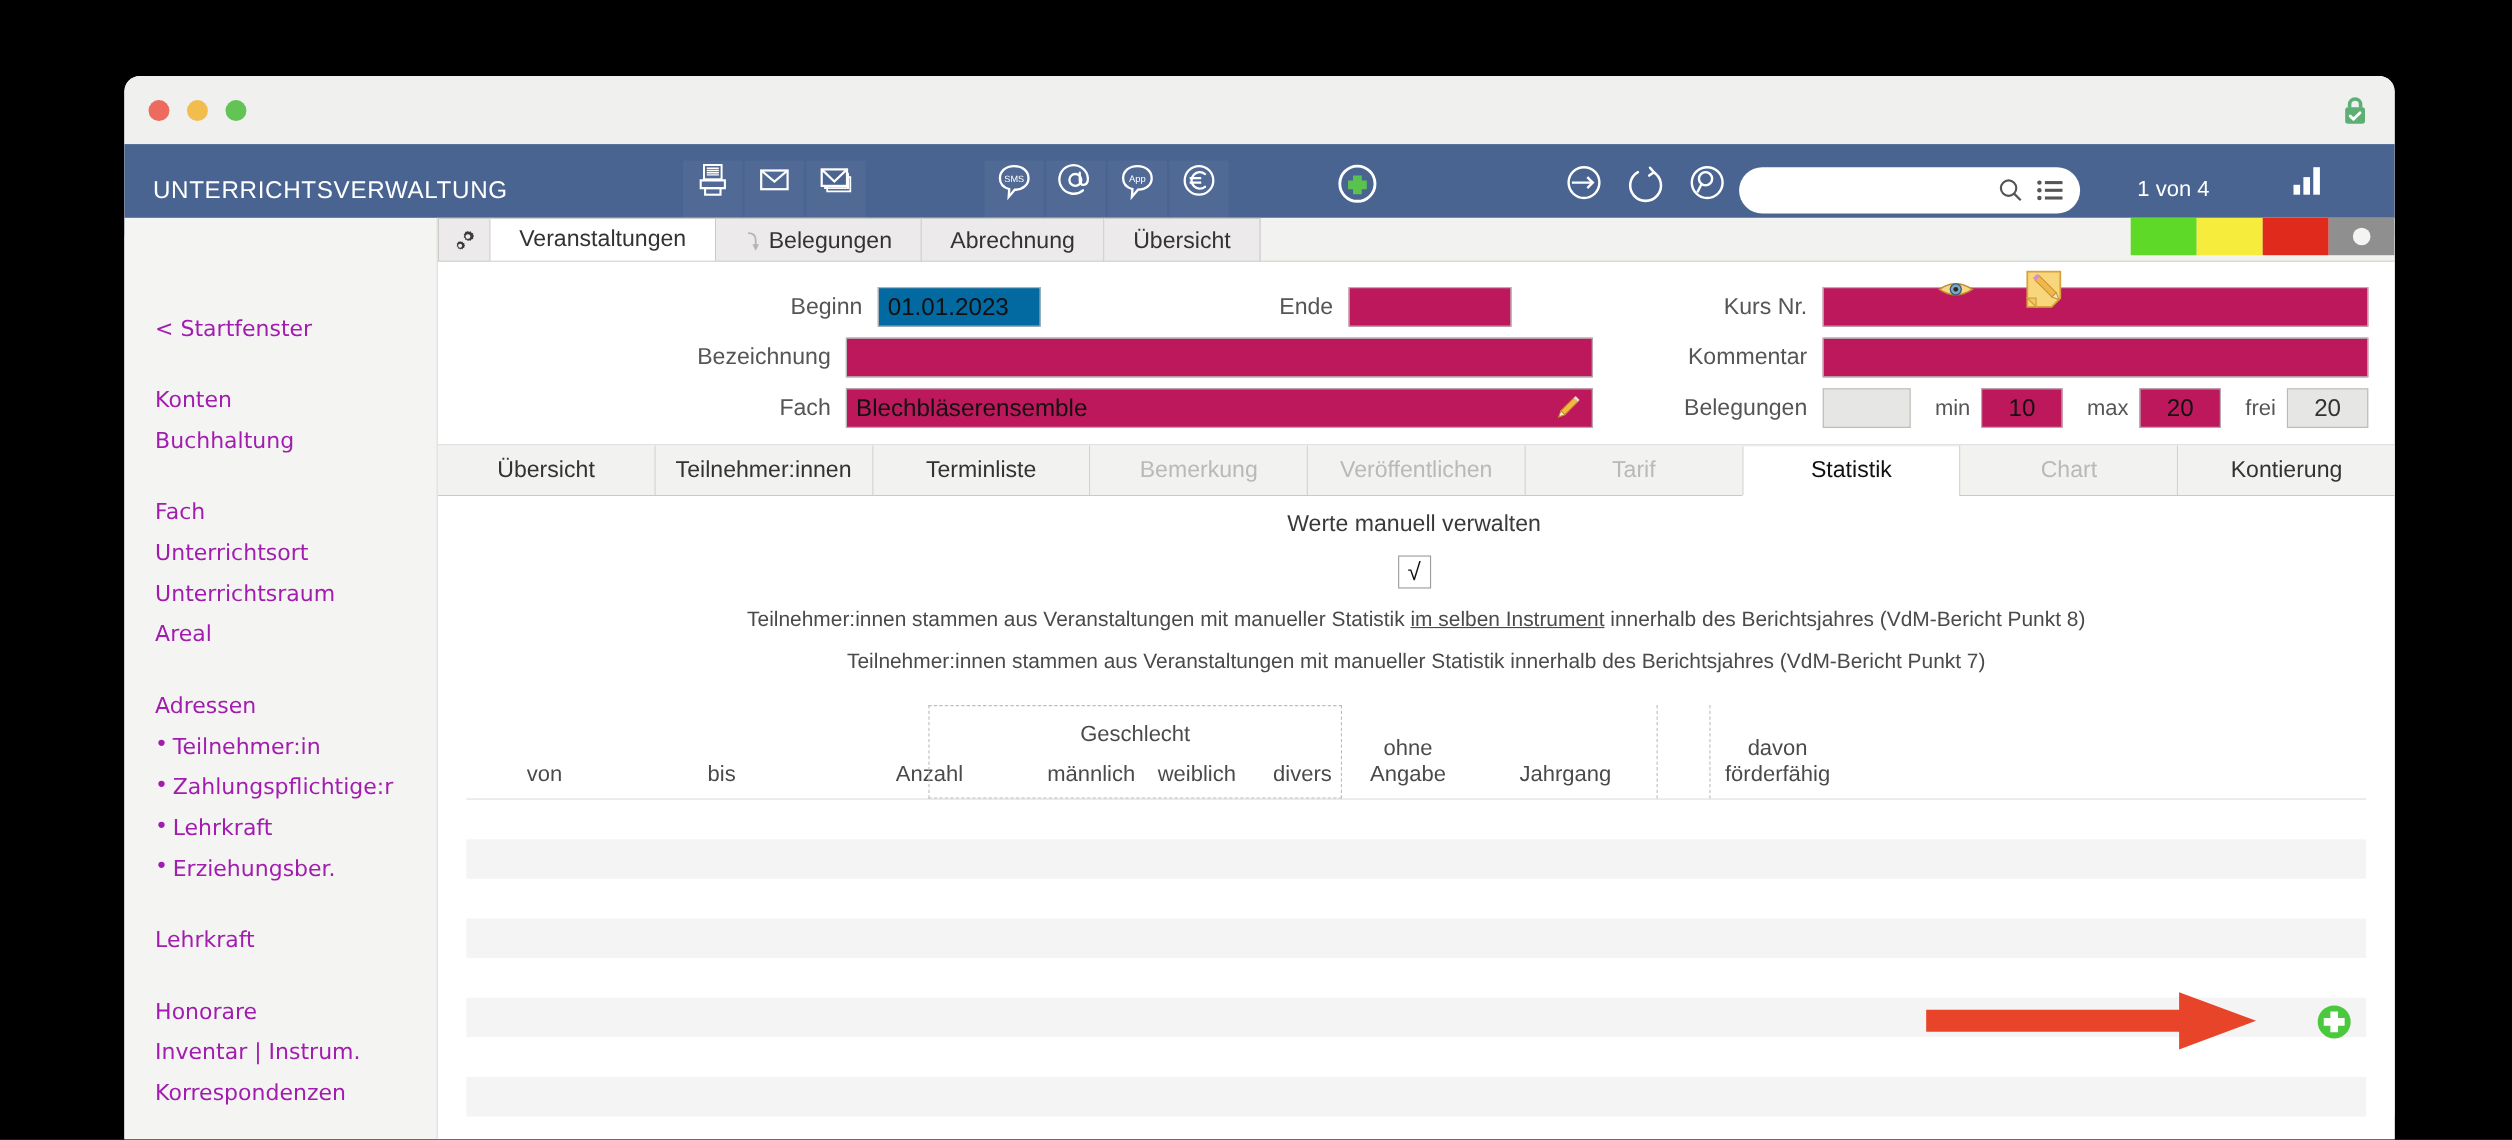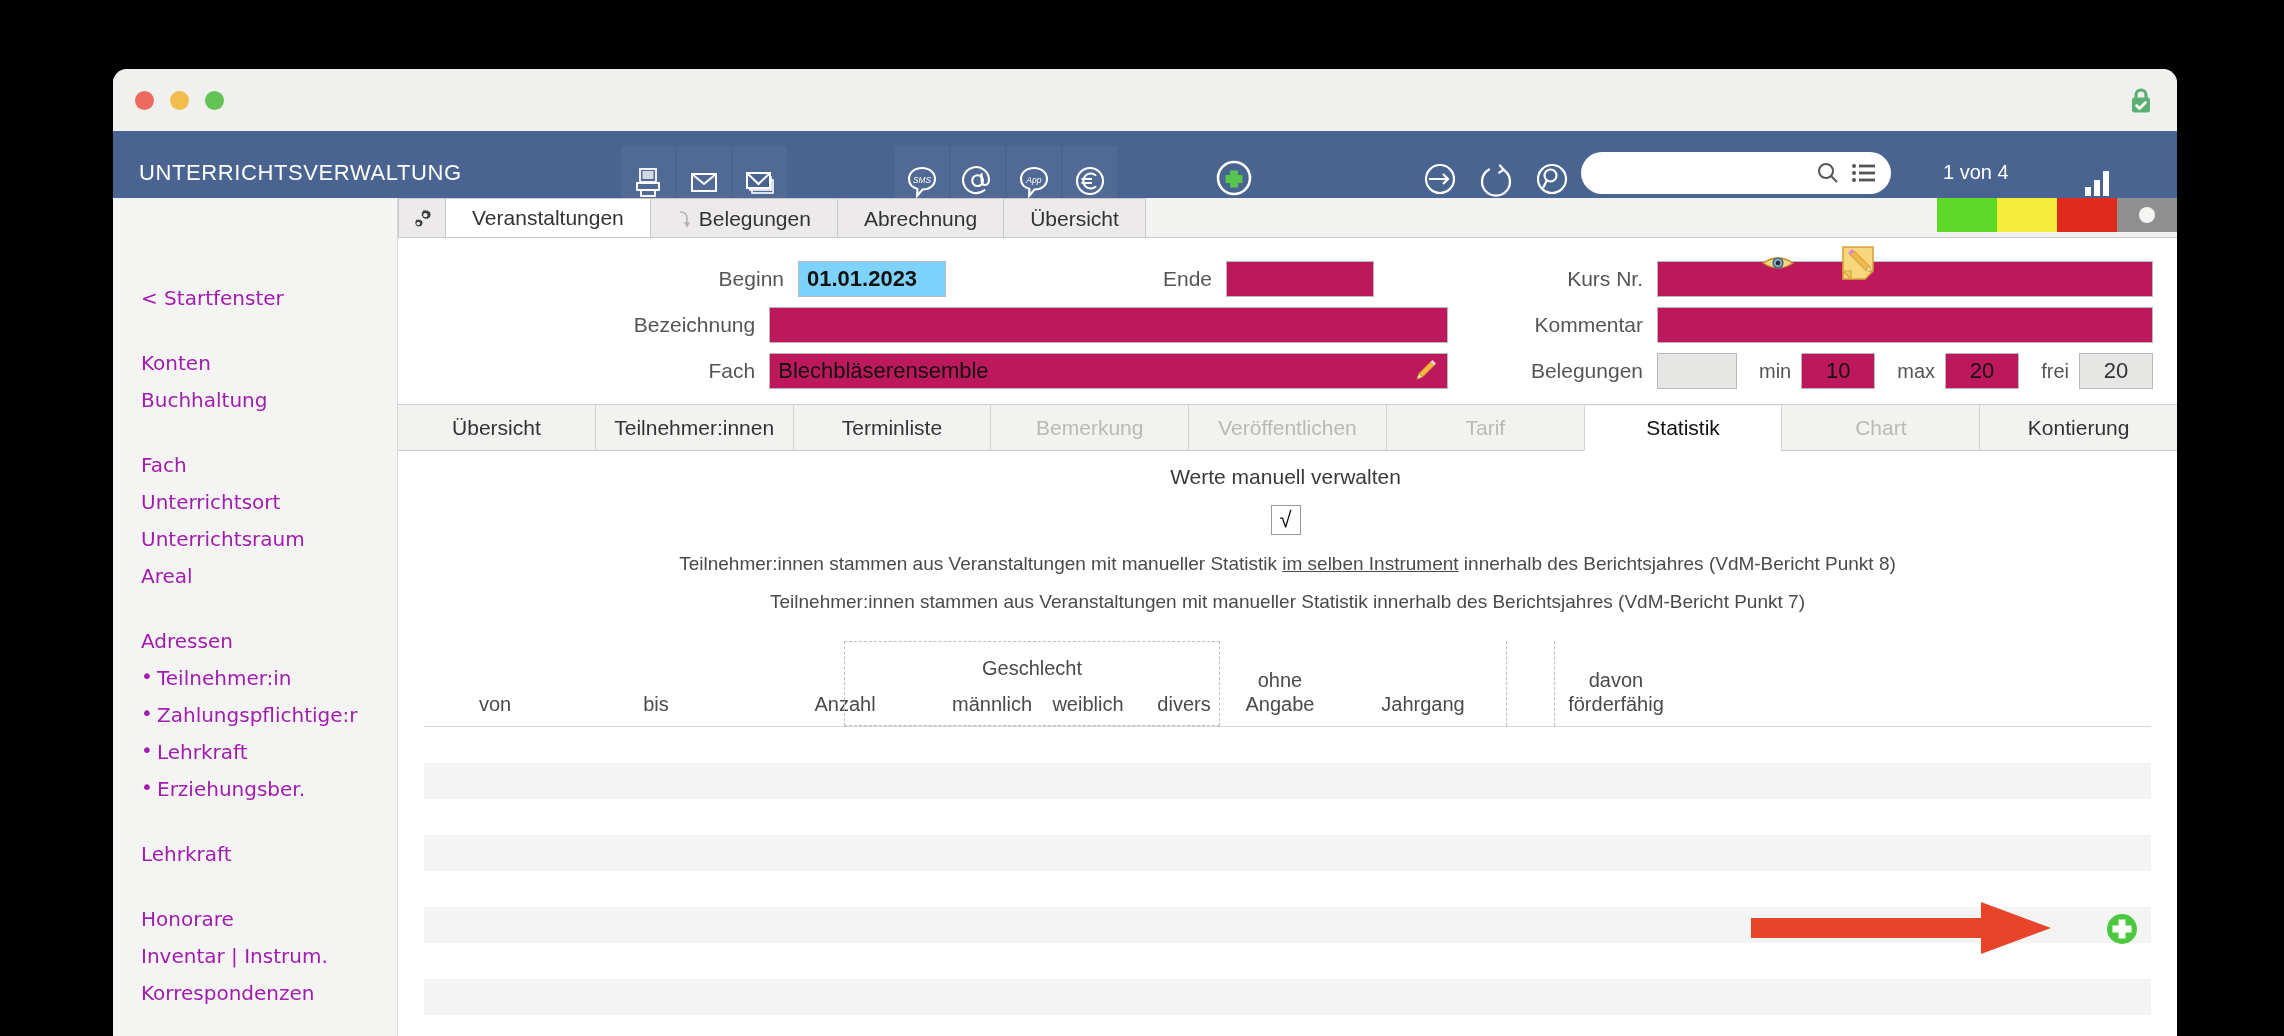--- a/index.html
+++ b/index.html
@@ -38,24 +38,23 @@
     position: relative; color: #fff;
   }
   .app-title {
     position: absolute; left: 26px; top: 50%; transform: translateY(-50%);
     font-size: 22px; letter-spacing: .6px; color: #fff;
     font-family: "Liberation Sans", sans-serif;
   }
   .tb-group { display: flex; align-items: center; }
   .tb-btn {
     width: 54px; height: 53px;
-    display: flex; align-items: flex-end; justify-content: center;
+    display: flex; align-items: flex-start; justify-content: center;
     background: rgba(255,255,255,0.045);
     margin-right: 2px;
-    font-style: italic;
   }
   .tb-btn.plain { background: transparent; }
   .searchbox {
     width: 310px; height: 42px; background: #fff; border-radius: 21px;
     display: flex; align-items: center; justify-content: flex-end;
     padding-right: 14px; gap: 10px;
   }
   .counter { font-size: 20px; color: #fff; white-space: nowrap; }
 
   
@@ -109,21 +108,21 @@
     font-size: 21px; color: #555; text-align: right; padding-right: 14px;
     white-space: nowrap;
   }
   .fcol-left .flabel { width: 400px; }
   .fcol-right .flabel { width: 185px; }
   .inp {
     border: 1px solid #b9b9b7; background: #be185d; height: 36px;
     font-size: 22px; color: #111; padding: 0 8px;
     display: flex; align-items: center; font-family: "Liberation Sans", sans-serif;
   }
-  .inp.highlight { background: #7dd3fc; font-weight: 700; }
+  .inp.highlight { background: #0369a1; font-weight: 400; }
   .inp.grey { background: #e6e6e4; justify-content: center; color:#333; }
   .inp.center { justify-content: center; }
   .w-date { width: 148px; }
   .w-wide { width: 732px; }
   .w-full { flex: 1; }
   .w-num { width: 74px; }
   .pencil-slot { position: relative; }
   .small-lab { font-size: 20px; color: #555; padding: 0 10px 0 22px; }
 
   .status-swatches { position: absolute; right: 0; top: -40px; display: flex; }

